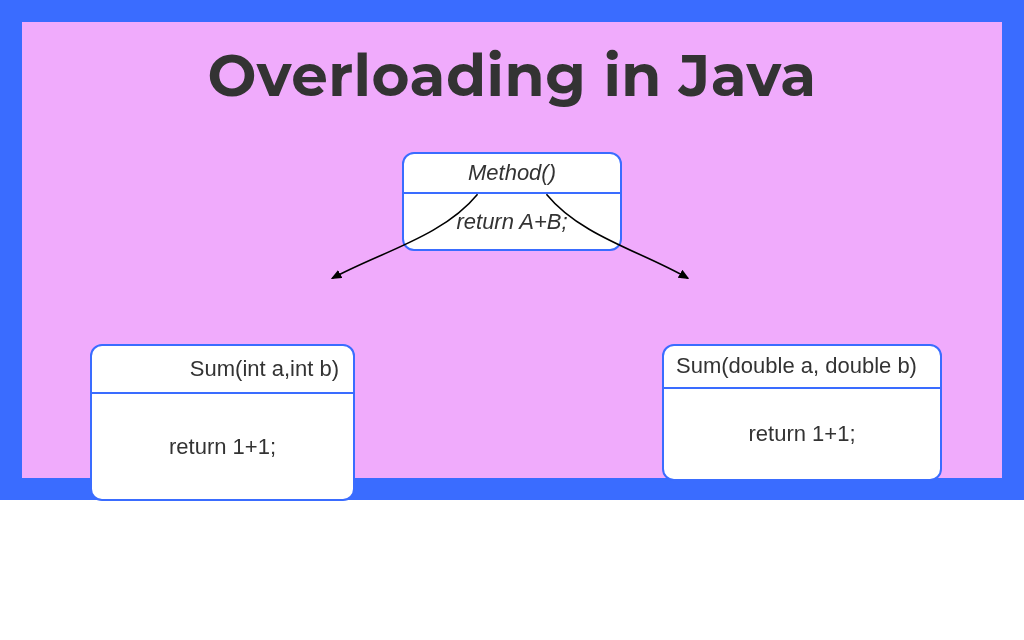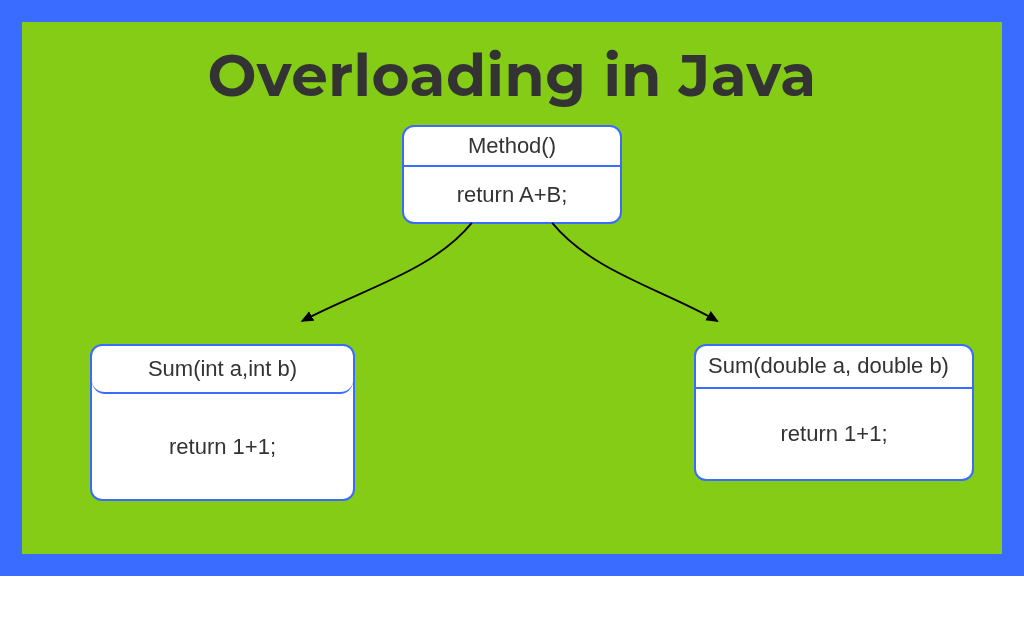--- a/index.html
+++ b/index.html
@@ -3,24 +3,24 @@
 <meta charset="utf-8">
 <style>
   * { box-sizing: border-box; margin: 0; padding: 0; }
   html, body { width: 1024px; height: 640px; }
   body {
     font-family: "Segoe UI", "Helvetica Neue", Arial, sans-serif;
     background: #fff;
   }
   .frame {
     width: 1024px;
-    height: 576px;
+    height: 500px;
     border: 22px solid #3a6cff;
     position: relative;
-    background: #84cc16;
+    background: #f0abfc;
   }
   .title {
     text-align: center;
     font-size: 58px;
     font-weight: 700;
     color: #333333;
     letter-spacing: 0.5px;
     margin-top: 18px;
     font-family: "Montserrat", "Segoe UI", Arial, sans-serif;
   }
@@ -43,42 +43,41 @@
     color: #333;
     text-align: center;
     display: flex;
     align-items: center;
     justify-content: center;
     min-height: 60px;
   }
   
   #box-top {
     left: 380px;
-    top: 103px;
+    top: 130px;
     width: 220px;
+    font-style: italic;
   }
   #box-top .box-body { min-height: 55px; }
   
   #box-left {
     left: 68px;
     top: 322px;
     width: 265px;
   }
   #box-left .box-header {
-    text-align: center;
-    padding: 10px 24px;
-    border-radius: 13px;
+    text-align: right;
+    padding: 10px 14px;
   }
   #box-left .box-body { min-height: 105px; }
   
   #box-right {
     left: 640px;
     top: 322px;
     width: 280px;
-    margin-left: 32px;
   }
   #box-right .box-header {
     text-align: left;
     padding: 6px 12px 6px 12px;
     line-height: 1.3;
   }
   #box-right .box-body { min-height: 90px; }
   svg.arrows {
     position: absolute;
     left: 0;

